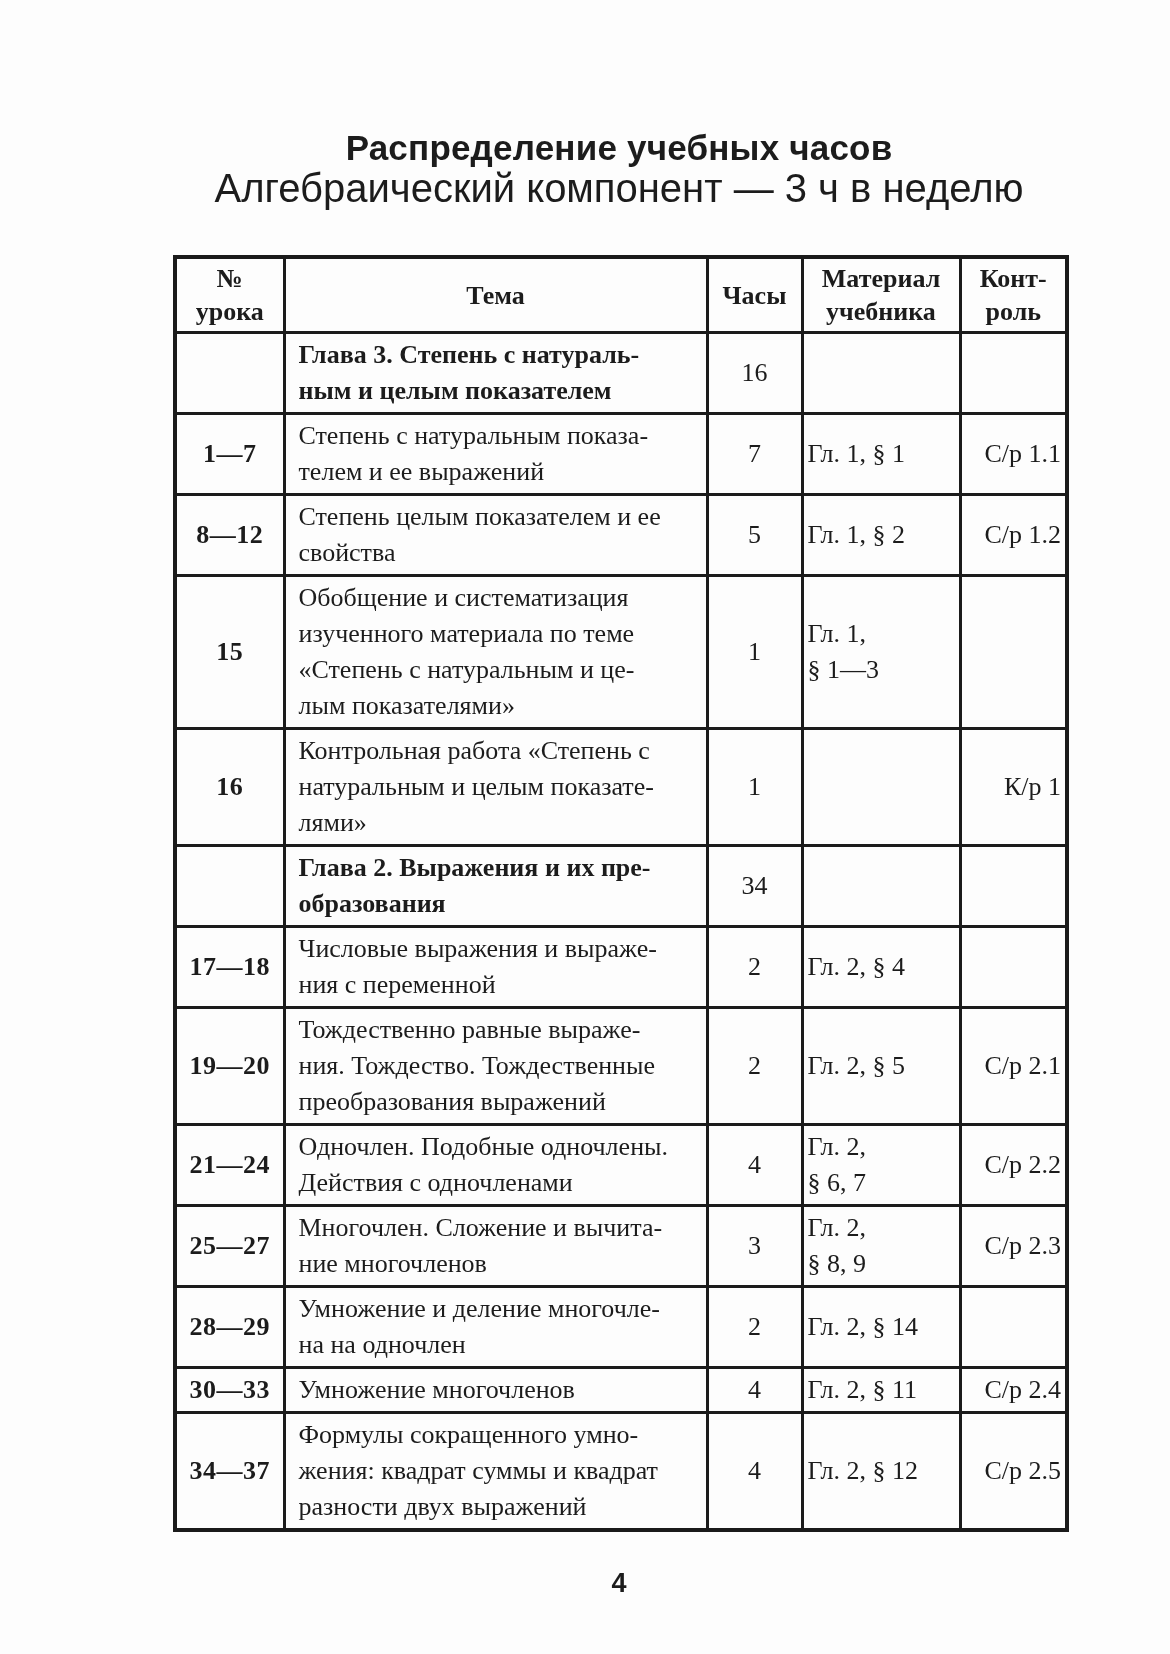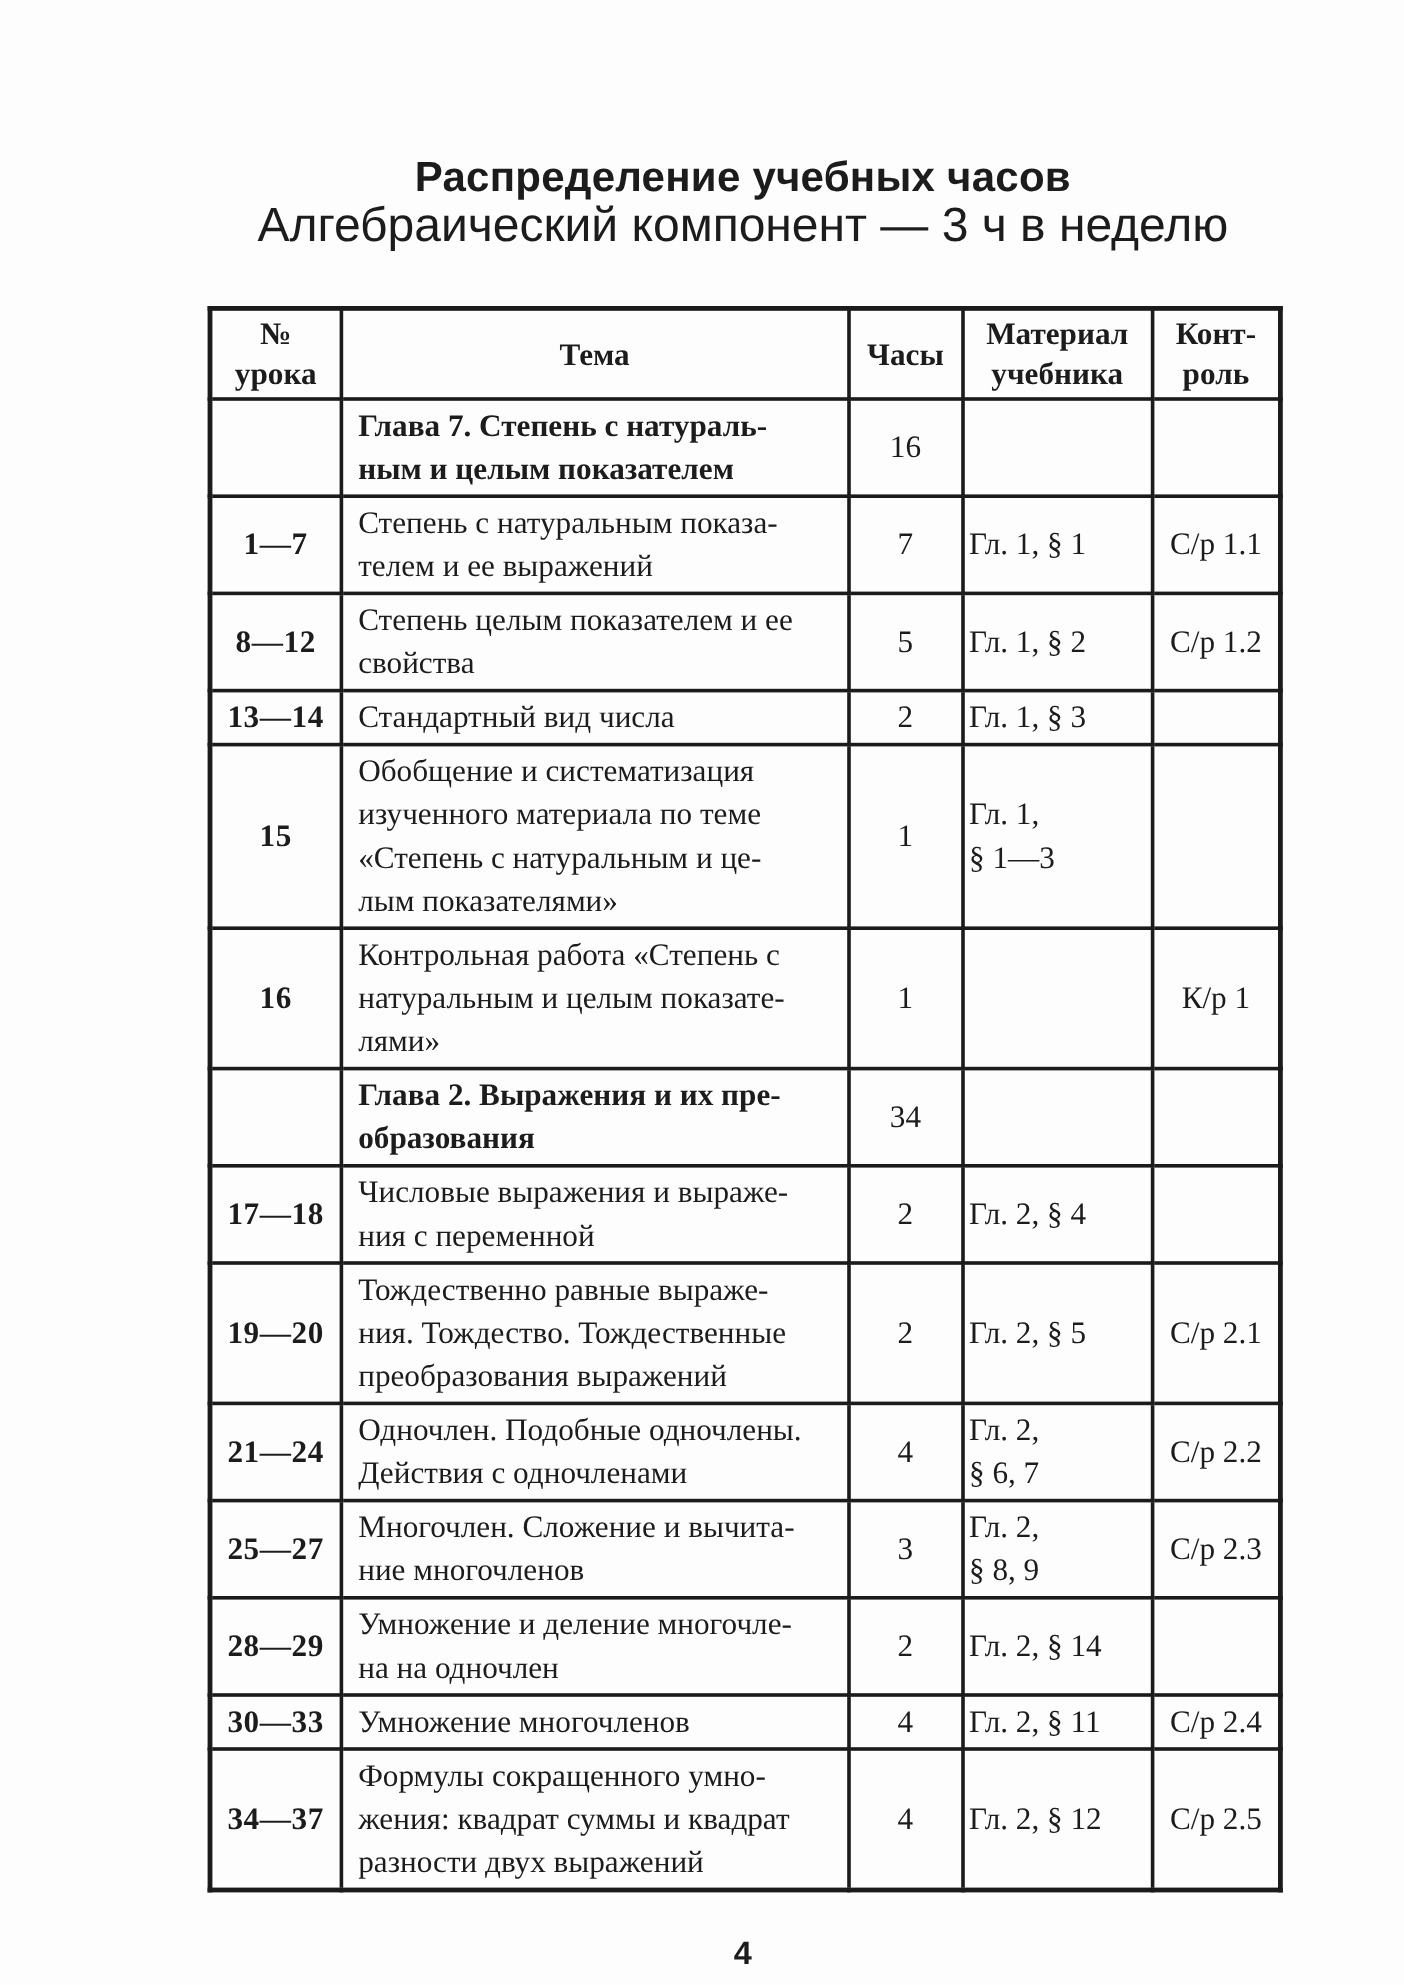--- a/index.html
+++ b/index.html
@@ -67,21 +67,21 @@
     letter-spacing: 0.5px;
   }
   td.c-topic {
     text-align: left;
     padding: 3px 10px 3px 13px;
     white-space: pre-line;
   }
   td.c-topic.chapter { font-weight: bold; }
   td.c-hours { text-align: center; }
   td.c-material { white-space: pre-line; }
-  td.c-control { text-align: center; }
+  td.c-control { text-align: right; }
   .page-number {
     margin-top: 36px;
     text-align: center;
     font-family: "Liberation Sans", sans-serif;
     font-size: 27px;
     font-weight: bold;
   }
 </style>
 </head>
 <body>
@@ -110,48 +110,41 @@
           <th>Часы</th>
           <th>Материал
 учебника</th>
           <th>Конт-
 роль</th>
         </tr>
       </thead>
       <tbody>
           <tr>
             <td class="c-lesson"></td>
-            <td class="c-topic chapter">Глава 7. Степень с натураль-
+            <td class="c-topic chapter">Глава 3. Степень с натураль-
 ным и целым показателем</td>
             <td class="c-hours">16</td>
             <td class="c-material"></td>
             <td class="c-control"></td>
           </tr>
           <tr>
             <td class="c-lesson">1—7</td>
             <td class="c-topic">Степень с натуральным показа-
 телем и ее выражений</td>
             <td class="c-hours">7</td>
             <td class="c-material">Гл. 1, § 1</td>
             <td class="c-control">С/р 1.1</td>
           </tr>
           <tr>
             <td class="c-lesson">8—12</td>
             <td class="c-topic">Степень целым показателем и ее
 свойства</td>
             <td class="c-hours">5</td>
             <td class="c-material">Гл. 1, § 2</td>
             <td class="c-control">С/р 1.2</td>
-          </tr>
-          <tr>
-            <td class="c-lesson">13—14</td>
-            <td class="c-topic">Стандартный вид числа</td>
-            <td class="c-hours">2</td>
-            <td class="c-material">Гл. 1, § 3</td>
-            <td class="c-control"></td>
           </tr>
           <tr>
             <td class="c-lesson">15</td>
             <td class="c-topic">Обобщение и систематизация
 изученного материала по теме
 «Степень с натуральным и це-
 лым показателями»</td>
             <td class="c-hours">1</td>
             <td class="c-material">Гл. 1,
 § 1—3</td>

